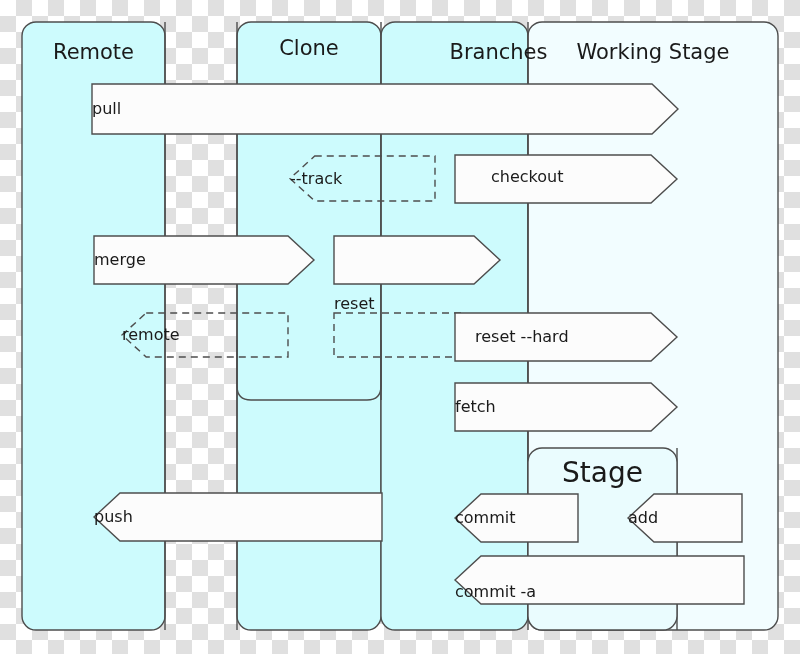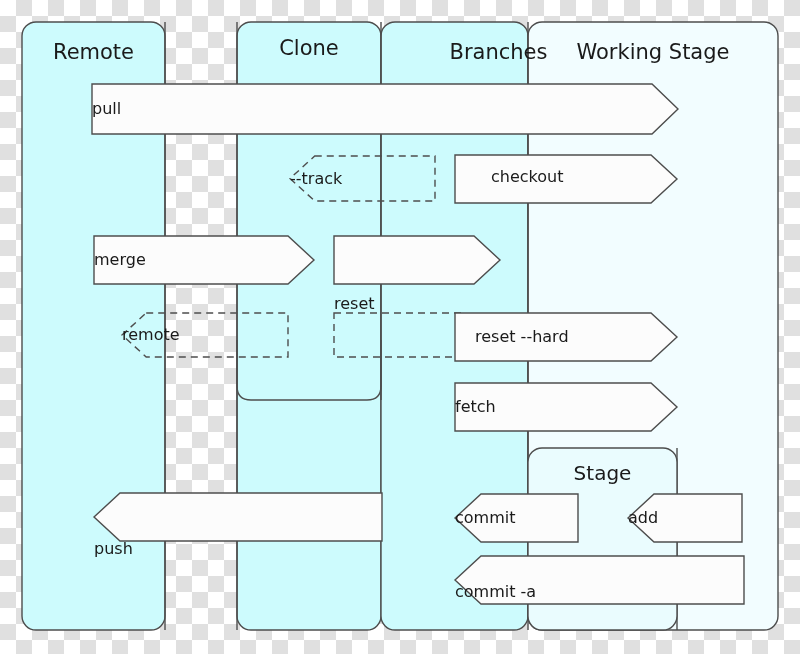--- a/index.html
+++ b/index.html
@@ -37,21 +37,21 @@
   }
   .col-title {
     font-size: 21px;
     text-align: center;
   }
   .shape-text {
     font-size: 16px;
     text-align: left;
   }
   .stage-title {
-    font-size: 20px;
+    font-size: 28px;
     text-align: center;
   }
 </style>
 </head>
 <body>
 
 <div id="stage">
   <svg id="svg-layer" viewBox="0 0 800 654" xmlns="http://www.w3.org/2000/svg">
     <g id="g-columns">
         <rect x="22" y="22" width="143" height="608" rx="14" ry="14" fill="#CDFBFD" stroke="#4D4D4D" stroke-width="1.4"></rect>
@@ -93,18 +93,18 @@
       <div class="lbl col-title" style="left: 528px; top: 34px; width: 250px; height: 36px; line-height: 36px;">Working Stage</div>
       <div class="lbl stage-title" style="left: 528px; top: 454px; width: 149px; height: 38px; line-height: 38px;">Stage</div>
       <div class="lbl shape-text" style="left: 92px; top: 84px; width: 586px; height: 50px; line-height: 50px;">pull</div>
       <div class="lbl shape-text" style="left: 290px; top: 156px; width: 145px; height: 45px; line-height: 45px;">--track</div>
       <div class="lbl shape-text" style="left: 455px; top: 153px; width: 222px; height: 48px; line-height: 48px; margin-left: 36px;">checkout</div>
       <div class="lbl shape-text" style="left: 94px; top: 236px; width: 220px; height: 48px; line-height: 48px;">merge</div>
       <div class="lbl shape-text" style="left: 334px; top: 236px; width: 166px; height: 48px; line-height: 48px; margin-top: 44px;">reset</div>
       <div class="lbl shape-text" style="left: 122px; top: 313px; width: 166px; height: 44px; line-height: 44px;">remote</div>
       <div class="lbl shape-text" style="left: 455px; top: 313px; width: 222px; height: 48px; line-height: 48px; margin-left: 20px;">reset --hard</div>
       <div class="lbl shape-text" style="left: 455px; top: 383px; width: 222px; height: 48px; line-height: 48px;">fetch</div>
-      <div class="lbl shape-text" style="left: 94px; top: 493px; width: 288px; height: 48px; line-height: 48px; margin-top: 32px;">push</div>
+      <div class="lbl shape-text" style="left: 94px; top: 493px; width: 288px; height: 48px; line-height: 48px;">push</div>
       <div class="lbl shape-text" style="left: 455px; top: 494px; width: 123px; height: 32px; line-height: 48px;">commit</div>
       <div class="lbl shape-text" style="left: 628px; top: 494px; width: 114px; height: 48px; line-height: 48px;">add</div>
       <div class="lbl shape-text" style="left: 455px; top: 556px; width: 289px; height: 48px; line-height: 48px; margin-top: 12px;">commit -a</div>
     </div>
 </div>
 
 </body></html>

